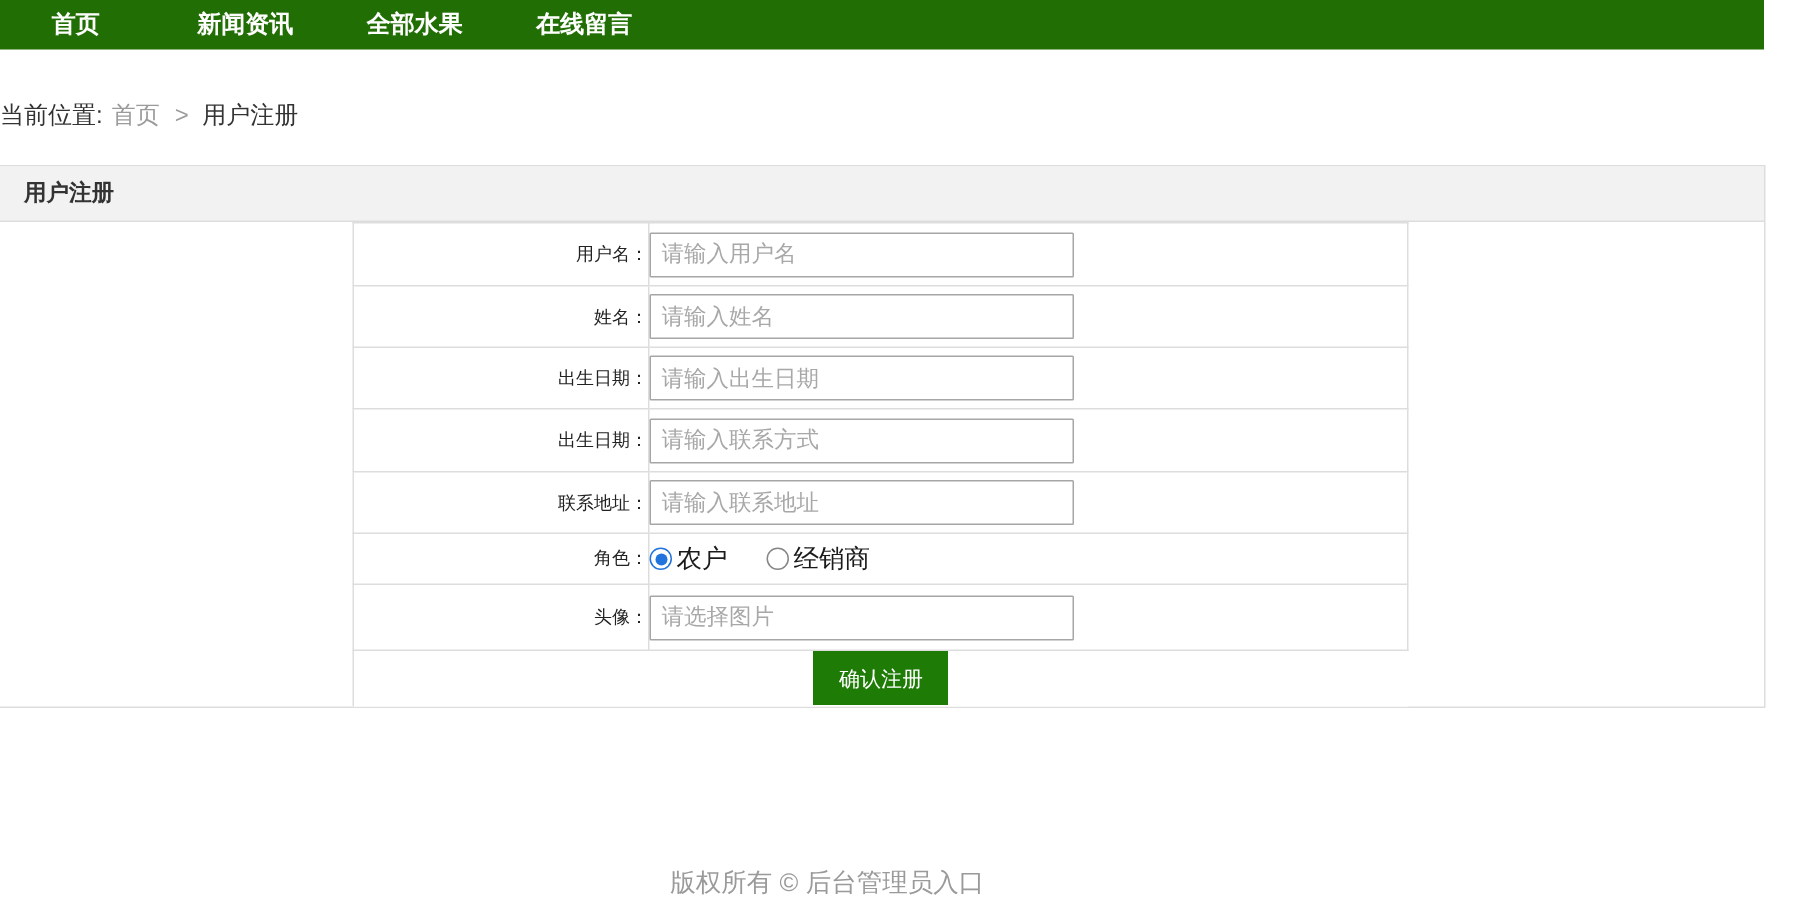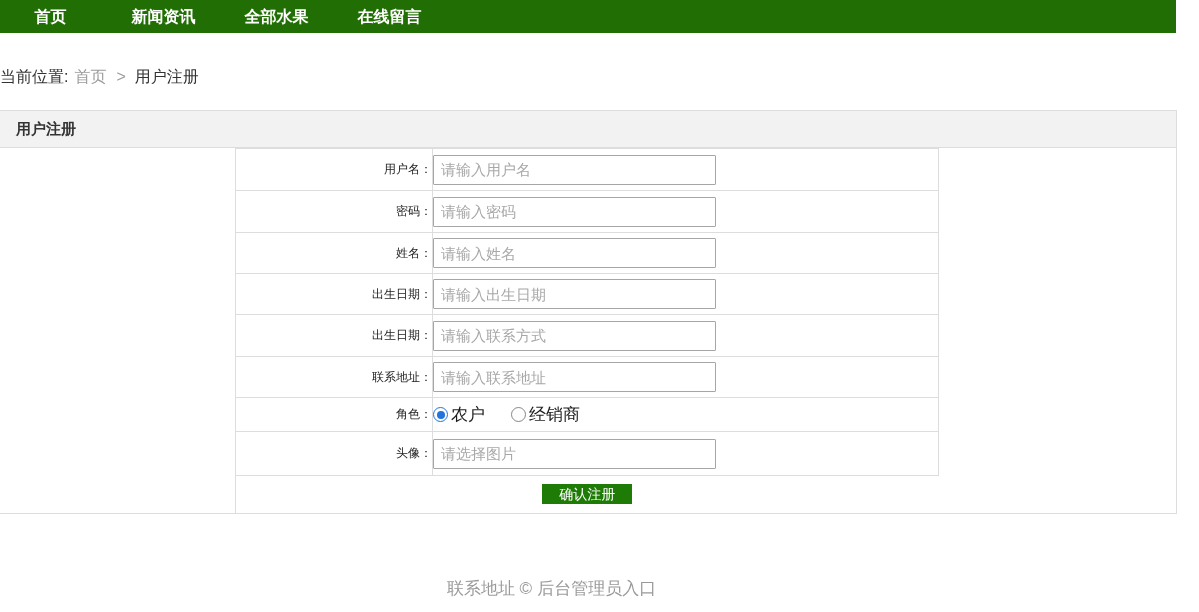--- a/index.html
+++ b/index.html
@@ -82,21 +82,21 @@
   }
   .radio.checked{border-color:var(--radio-blue,#2273dc);}
   .radio.checked::after{
     content:"";position:absolute;left:2.5px;top:2.5px;
     width:8px;height:8px;border-radius:50%;
     background:var(--radio-blue,#2273dc);
   }
   
   tr.btn-row td{border-right:none;border-bottom:none;text-align:center;}
   .submit-btn{
-    width:90px;height:20px;
+    width:90px;height:36px;
     background:var(--button-green,#1e7b06);
     color:#fff;border:none;font-size:14px;
     font-family:"Liberation Sans", sans-serif;
     cursor:pointer;line-height:21px;padding:0;
   }
   
   .footer{
     position:absolute;top:577px;left:0;width:1103px;
     text-align:center;font-size:17px;color:#9a9a9a;white-space:nowrap;
   }
@@ -119,24 +119,20 @@
 </div>
 
 <div class="panel">
   <div class="panel-header">用户注册</div>
 
   <table class="form-table">
     <tbody>
         <tr class="r-input-a">
       <td class="lbl">用户名：</td>
       <td class="val"><input class="txt" type="text" placeholder="请输入用户名" style=""></td>
-    </tr>
-    <tr class="r-input-a">
-      <td class="lbl">密码：</td>
-      <td class="val"><input class="txt" type="text" placeholder="请输入密码" style=""></td>
     </tr>
     <tr class="r-input">
       <td class="lbl">姓名：</td>
       <td class="val"><input class="txt" type="text" placeholder="请输入姓名" style=""></td>
     </tr>
     <tr class="r-input">
       <td class="lbl">出生日期：</td>
       <td class="val"><input class="txt" type="text" placeholder="请输入出生日期" style=""></td>
     </tr>
     <tr class="r-input-a">
@@ -169,14 +165,14 @@
     <tr class="r-btn btn-row">
       <td colspan="2">
         <button class="submit-btn">确认注册</button>
       </td>
     </tr>
   </tbody>
     </table>
 </div>
 
 <div class="footer">
-  <span>联系地址 ©</span><a class="admin-link">后台管理员入口</a>
+  <span>版权所有 ©</span><a class="admin-link">后台管理员入口</a>
 </div>
 
 </body></html>

